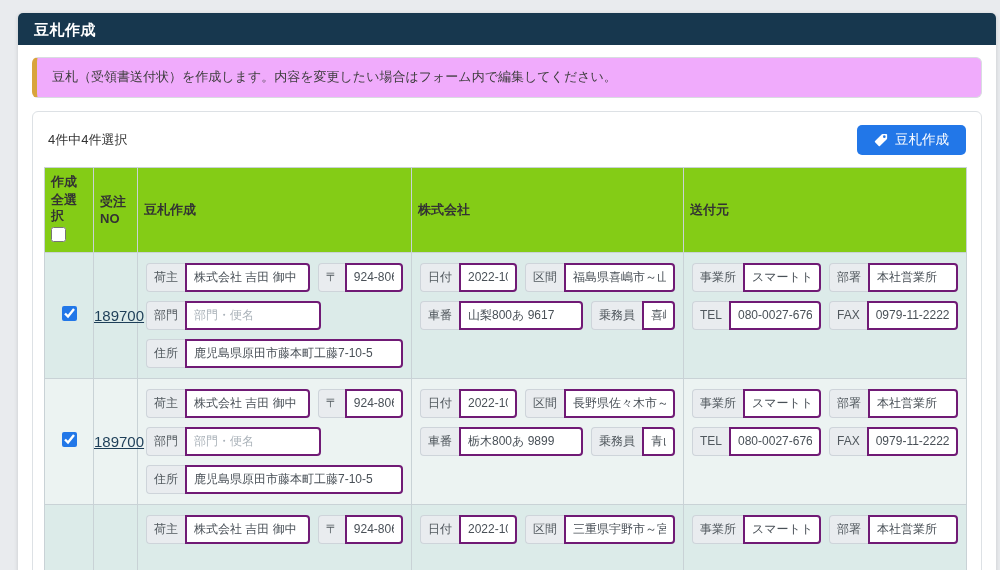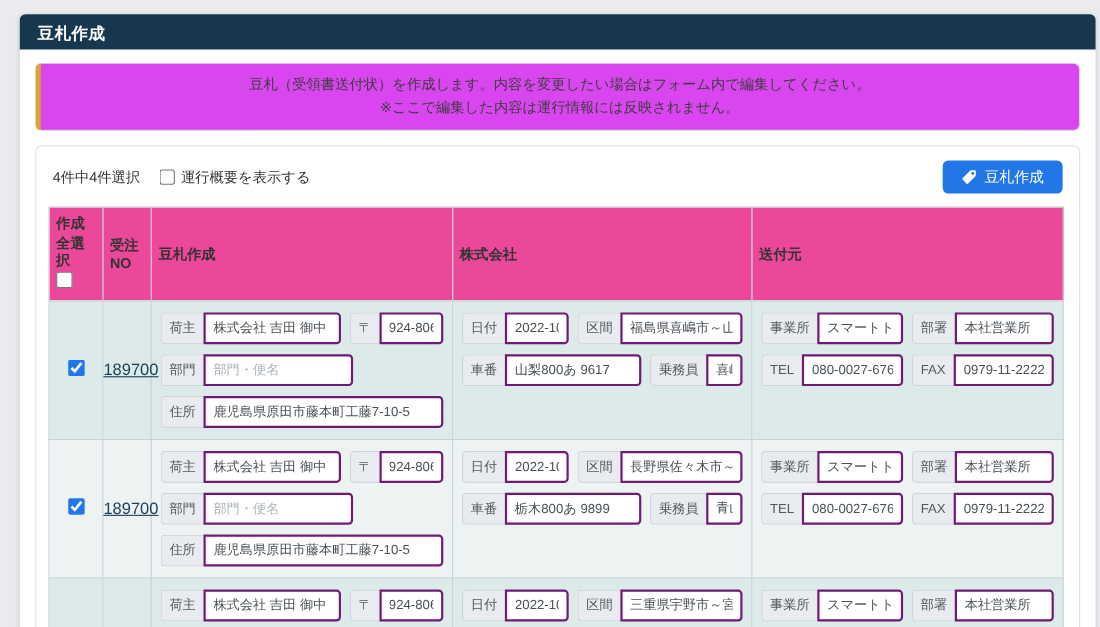--- a/index.html
+++ b/index.html
@@ -18,51 +18,51 @@
   }
   .card-header {
     background:#17374e; color:#fff;
     font-weight:bold; font-size:15px;
     padding:8px 16px; height:32px;
     border-radius:5px 5px 0 0;
     letter-spacing:.5px;
   }
   .card-body { padding:12px 14px; }
   .alert {
-    background:#d946ef;
+    background:#f0abfc;
     border:1px solid #d8dce0;
     border-left:5px solid #d9a43c;
     border-radius:6px;
     padding:9px 15px;
-    font-size:13px; line-height:1.6; color:#3d3d3d;text-align:center;
+    font-size:13px; line-height:1.6; color:#3d3d3d;
   }
   .panel {
     border:1px solid #dde1e5;
     border-radius:6px;
     margin-top:13px;
     padding:13px 11px;
     min-height:480px;
   }
   .toolbar { display:flex; align-items:center; font-size:13px; color:#333; padding:0 4px 12px 4px; }
-  .toolbar .summary { margin-right:18px; }
+  .toolbar .summary { margin-right:7px; }
   .toolbar label { display:flex; align-items:center; gap:5px; cursor:pointer; }
   .toolbar input[type=checkbox] { width:14px; height:14px; accent-color:#2277e8; }
   .btn-primary {
     margin-left:auto;
     background:#2277e8; color:#fff;
     border:none; border-radius:5px;
     padding:6px 17px; font-size:13.5px;
     display:flex; align-items:center; gap:7px;
     cursor:pointer;
     font-family:inherit;
   }
   table.grid { border-collapse:collapse; width:922px; table-layout:fixed; font-size:13px; }
   .grid th, .grid td { border:1px solid #c9d2d6; }
   .grid thead th {
-    background:#ec4899; font-weight:bold; text-align:left;
+    background:#84cc16; font-weight:bold; text-align:left;
     padding:6px 6px; font-size:13px; color:#333; vertical-align:middle;
     height:62px;
   }
   .grid col.c-check { width:49px; }
   .grid col.c-no { width:44px; }
   .grid col.c-shipper { width:274px; }
   .grid col.c-op { width:272px; }
   .grid col.c-from { width:283px; }
   th .stack { display:flex; flex-direction:column; gap:2px; line-height:1.25; }
   th input[type=checkbox], td input[type=checkbox] { width:15px; height:15px; accent-color:#2277e8; }
@@ -101,31 +101,26 @@
 </head>
 <body>
 
 <div class="page">
   <div class="card">
     <div class="card-header">豆札作成</div>
     <div class="card-body">
 
       <div class="alert">
         <div>豆札（受領書送付状）を作成します。内容を変更したい場合はフォーム内で編集してください。</div>
-        <div>※ここで編集した内容は運行情報には反映されません。</div>
       </div>
 
       <div class="panel">
 
         <div class="toolbar">
           <span class="summary">4件中4件選択</span>
-          <label>
-            <input type="checkbox" style="">
-            <span>運行概要を表示する</span>
-          </label>
           <button class="btn-primary">
             <span>
               <svg class="tag-icon-svg" width="14" height="14" viewBox="0 0 16 16">
                 <path d="M1.2 9.2 L9 1.4 Q9.4 1 10 1 L14 1 Q15 1 15 2 L15 6 Q15 6.6 14.6 7 L6.8 14.8 Q6.1 15.5 5.4 14.8 L1.2 10.6 Q0.5 9.9 1.2 9.2 Z" fill="#ffffff"></path>
                 <circle cx="11.8" cy="4.2" r="1.5" fill="#2277e8"></circle>
               </svg>
             </span>
             <span>豆札作成</span>
           </button>
         </div>

